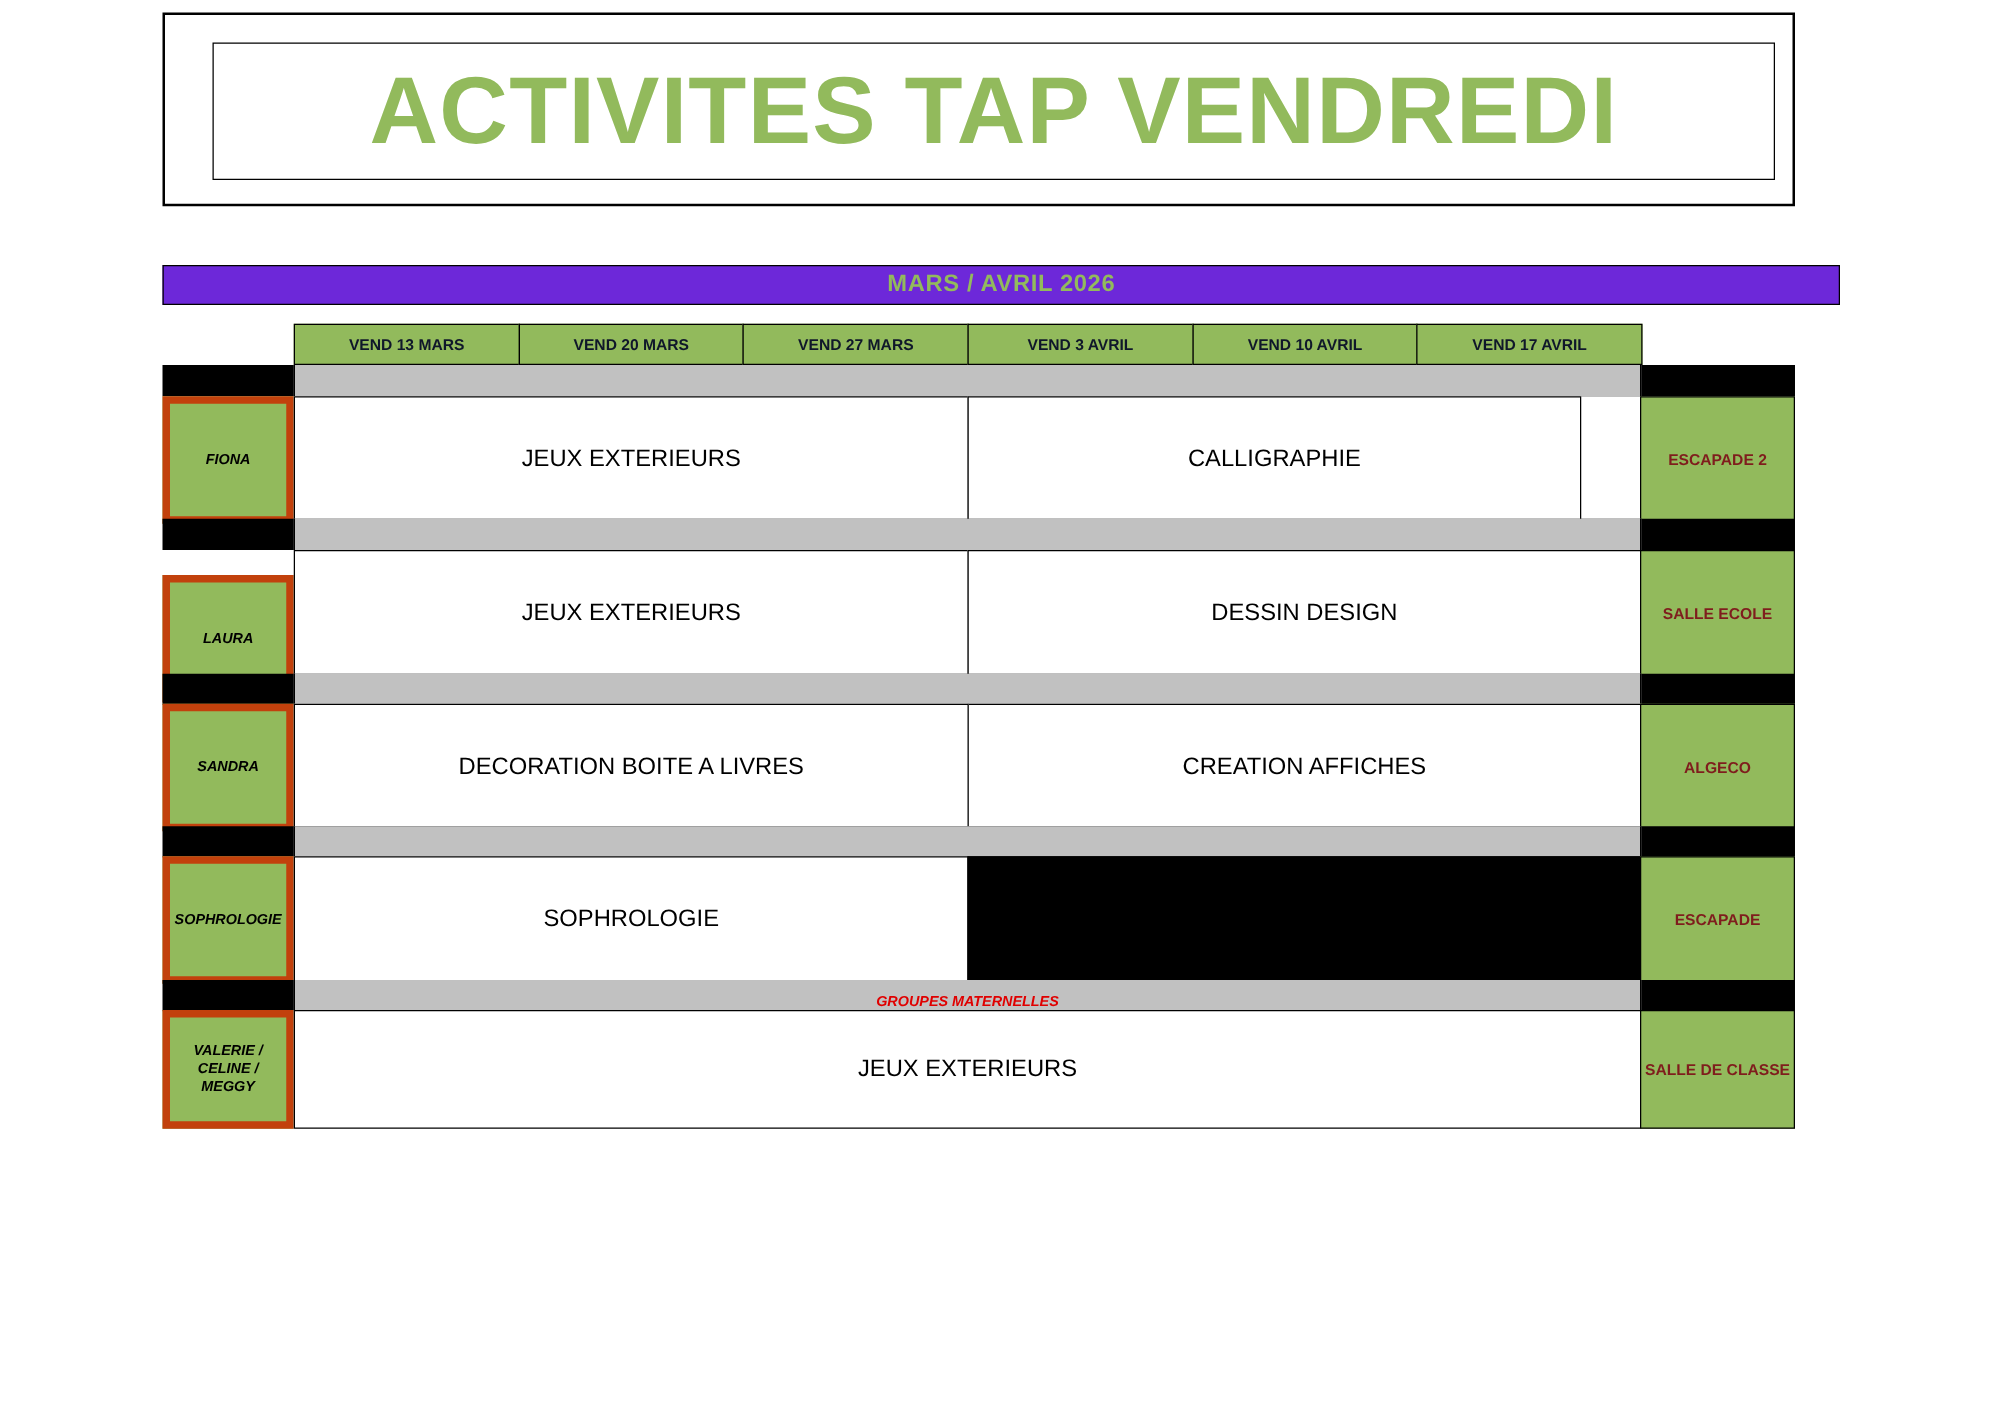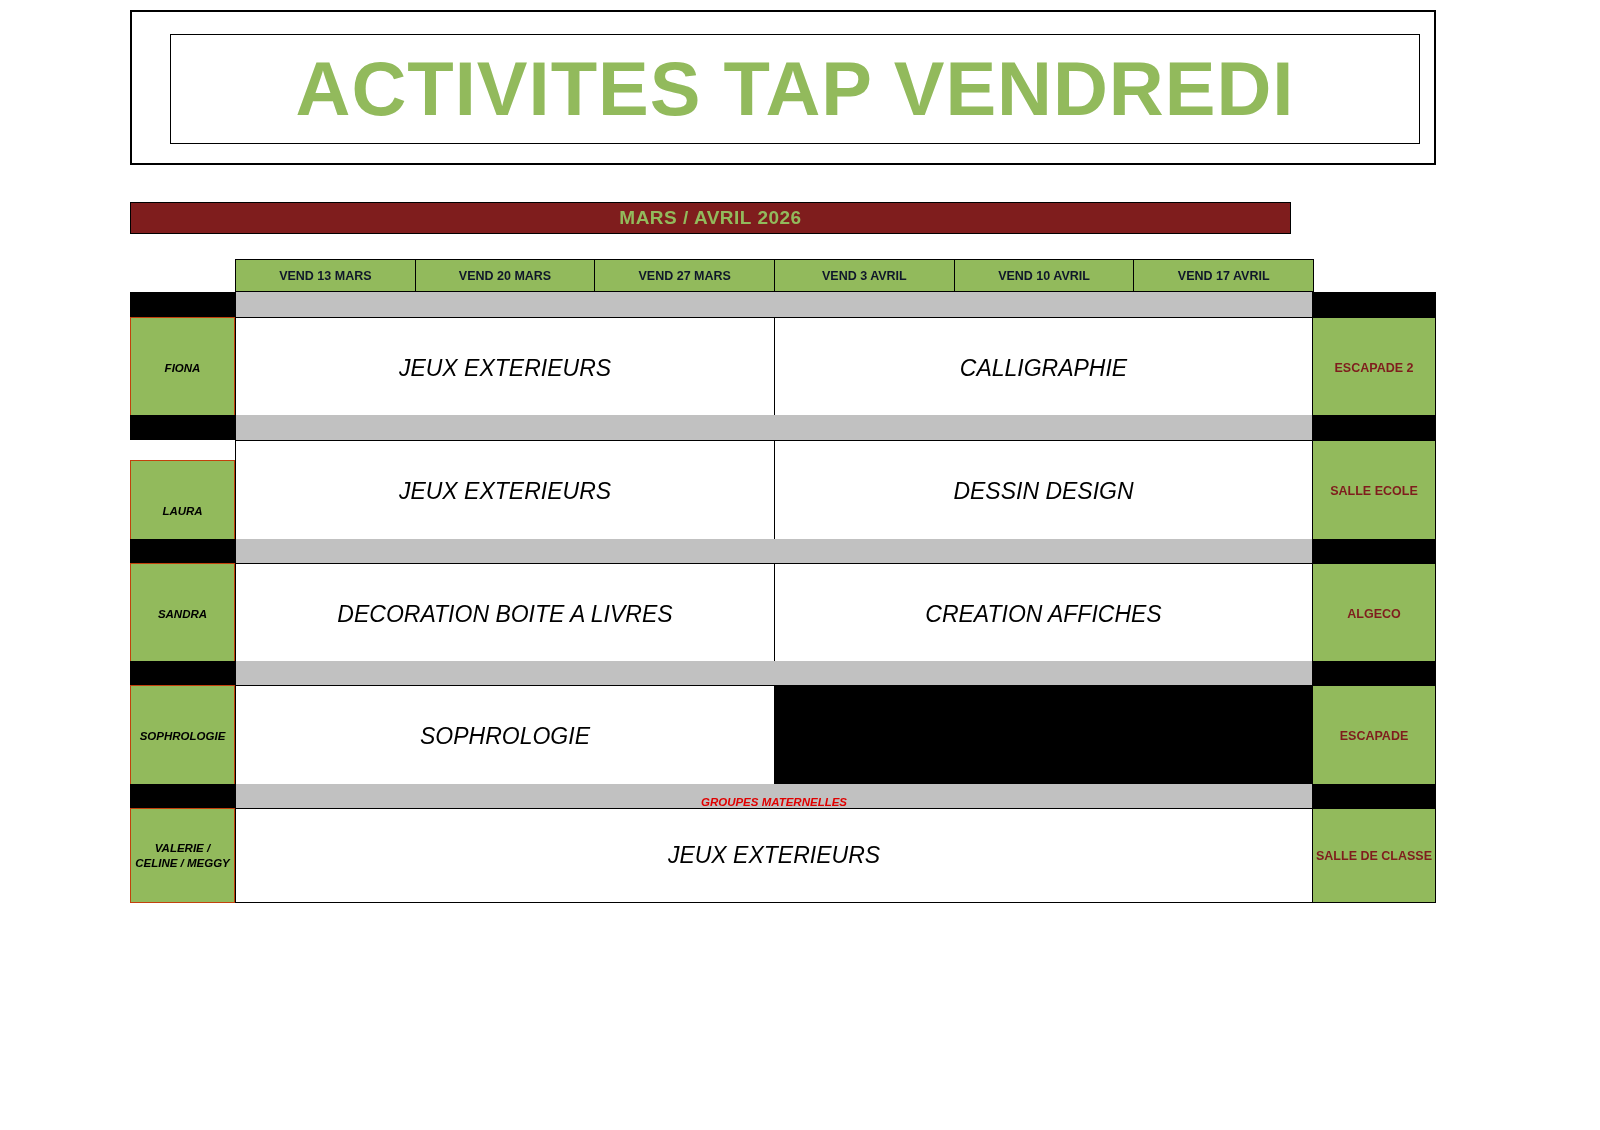--- a/index.html
+++ b/index.html
@@ -53,26 +53,26 @@
     color: #92ba5c;
     letter-spacing: 1px;
     white-space: nowrap;
     line-height: 1;
   }
 
   
   .period-box {
     position: absolute;
     left: 130px;
-    top: 202px;
-    width: 1161px;
+    top: 212px;
+    width: 1342px;
     height: 32px;
     border: 1px solid #000000;
     box-sizing: border-box;
-    background: #7f1d1d;
+    background: #6d28d9;
     display: flex;
     align-items: center;
     justify-content: center;
   }
   .period-text {
     font-size: 19px;
     font-weight: bold;
     color: #92ba5c;
     letter-spacing: 0.5px;
   }
@@ -122,21 +122,21 @@
     font-weight: bold;
     font-style: italic;
     color: #e00000;
   }
 
   .name-cell {
     position: absolute;
     left: 130px;
     width: 105px;
     background: #92ba5c;
-    border: 1px solid #c2410c;
+    border: 6px solid #c2410c;
     box-sizing: border-box;
     display: flex;
     align-items: center;
     justify-content: center;
     text-align: center;
     font-size: 11.5px;
     font-weight: bold;
     font-style: italic;
     color: #000000;
     line-height: 1.25;
@@ -160,24 +160,23 @@
   }
   .activity-cell {
     position: absolute;
     background: #ffffff;
     border: 1px solid #000000;
     box-sizing: border-box;
     display: flex;
     align-items: center;
     justify-content: center;
     text-align: center;
-    font-size: 23px;
+    font-size: 19px;
     color: #000000;
     padding: 0 18px;
-    font-style: italic;
   }
   .activity-cell.blank {
     background: #000000;
     border: 1px solid #000000;
   }
 </style>
 </head>
 <body>
 
 <div class="sheet">
@@ -199,21 +198,21 @@
     <div class="date-cell">VEND 3 AVRIL</div>
     <div class="date-cell">VEND 10 AVRIL</div>
     <div class="date-cell">VEND 17 AVRIL</div>
   </div>
 
   <div class="black-strip" style="top:292px;height:25px;"></div>
   <div class="grey-band" style="top:292px;height:25px;"></div>
 
   <div class="name-cell" style="top:317px;height:102px;">FIONA</div>
   <div class="activity-cell" style="left:235px;top:317px;width:540px;height:102px;">JEUX EXTERIEURS</div>
-  <div class="activity-cell" style="left:774px;top:317px;width:539px;height:102px;">CALLIGRAPHIE</div>
+  <div class="activity-cell" style="left:774px;top:317px;width:491px;height:102px;">CALLIGRAPHIE</div>
   <div class="room-cell" style="top:317px;height:102px;">ESCAPADE 2</div>
 
   <div class="black-strip" style="top:415px;height:25px;"></div>
   <div class="grey-band" style="top:415px;height:25px;"></div>
 
   <div class="name-cell" style="top:460px;height:102px;">LAURA</div>
   <div class="activity-cell" style="left:235px;top:440px;width:540px;height:102px;">JEUX EXTERIEURS</div>
   <div class="activity-cell" style="left:774px;top:440px;width:539px;height:102px;">DESSIN DESIGN</div>
   <div class="room-cell" style="top:440px;height:102px;">SALLE ECOLE</div>
 

